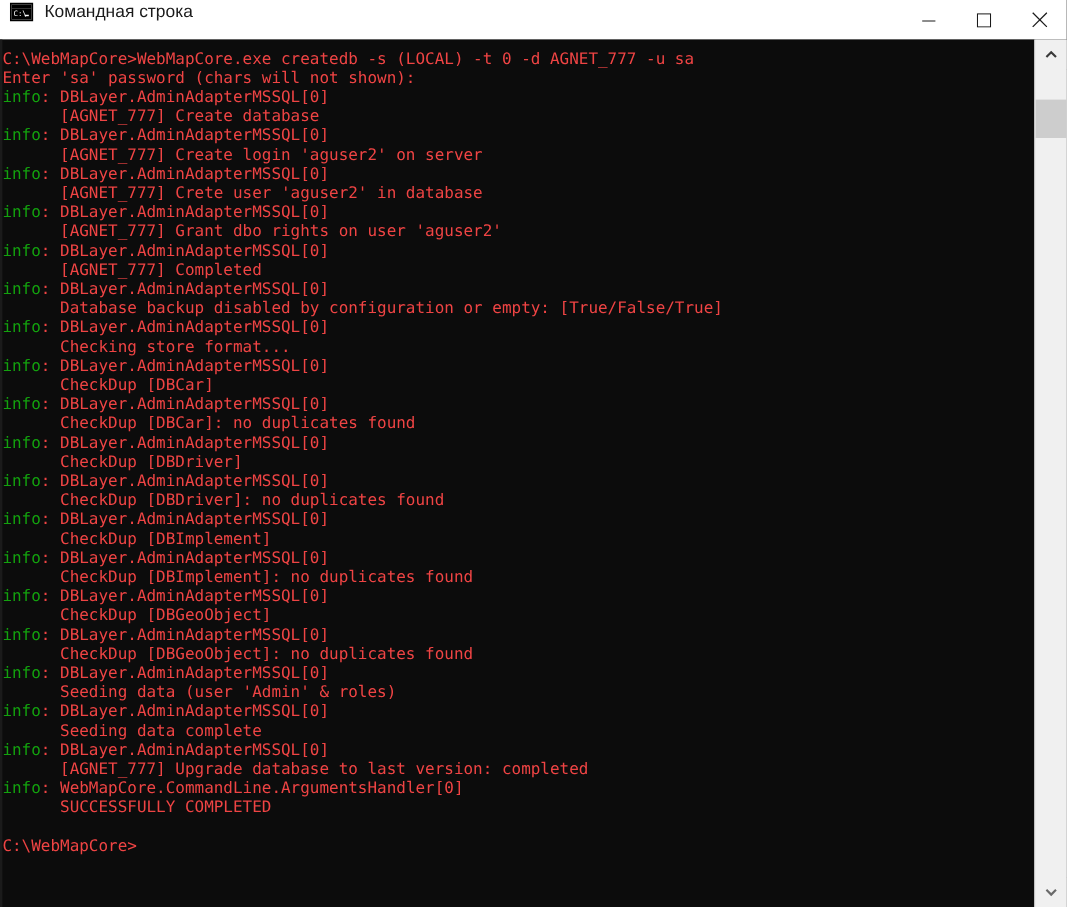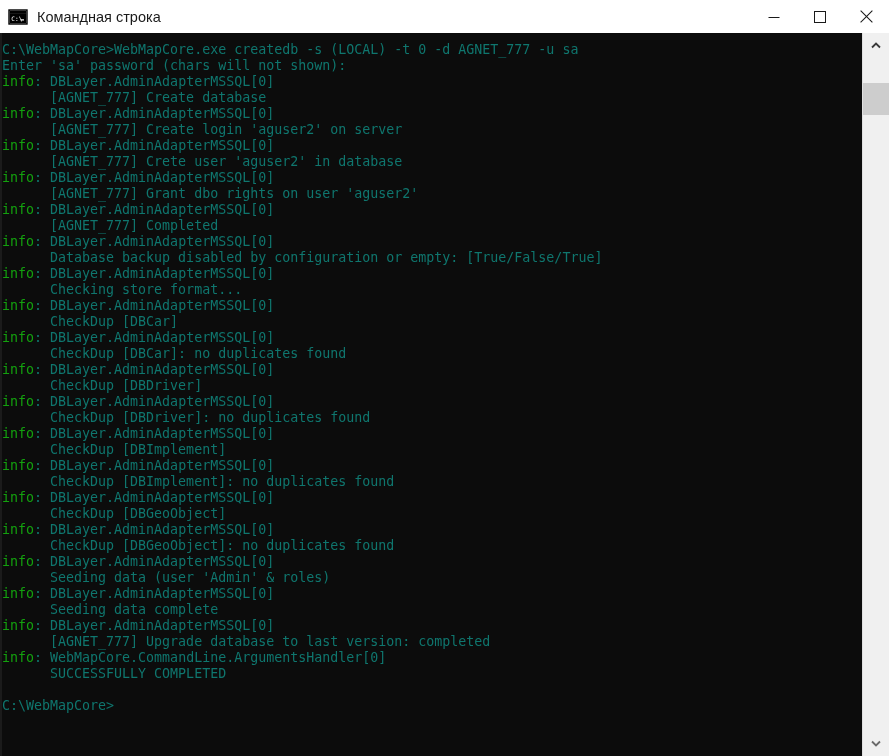--- a/index.html
+++ b/index.html
@@ -24,21 +24,21 @@
   }
 
   
   #titlebar {
     position: absolute;
     top: 0; left: 0;
     width: 889px;
     height: 33px;
     background: #ffffff;
     display: flex;
-    align-items: center;
+    align-items: flex-start;
     box-sizing: border-box;
   }
   #title-left {
     display: flex;
     align-items: center;
     padding-left: 8px;
     flex: 1 1 auto;
     min-width: 0;
   }
   #app-icon {
@@ -98,21 +98,21 @@
     font-family: "DejaVu Sans Mono", "Liberation Mono", monospace;
     font-size: 13.3px;
     line-height: 16px;
     color: #cccccc;
     white-space: pre;
     letter-spacing: 0px;
     overflow: hidden;
   }
   .line { height: 16px; white-space: pre; }
   .sev-info { color: #13a10e; margin-top: 16px; }
-  .sev-rest { color: #0f766e; }
+  .sev-rest { color: #ef4444; }
 
   
   #scrollbar {
     position: absolute;
     top: 33px;
     right: 0;
     width: 27px;
     height: 723px;
     background: #f0f0f0;
     border-left: 1px solid #e0e0e0;

